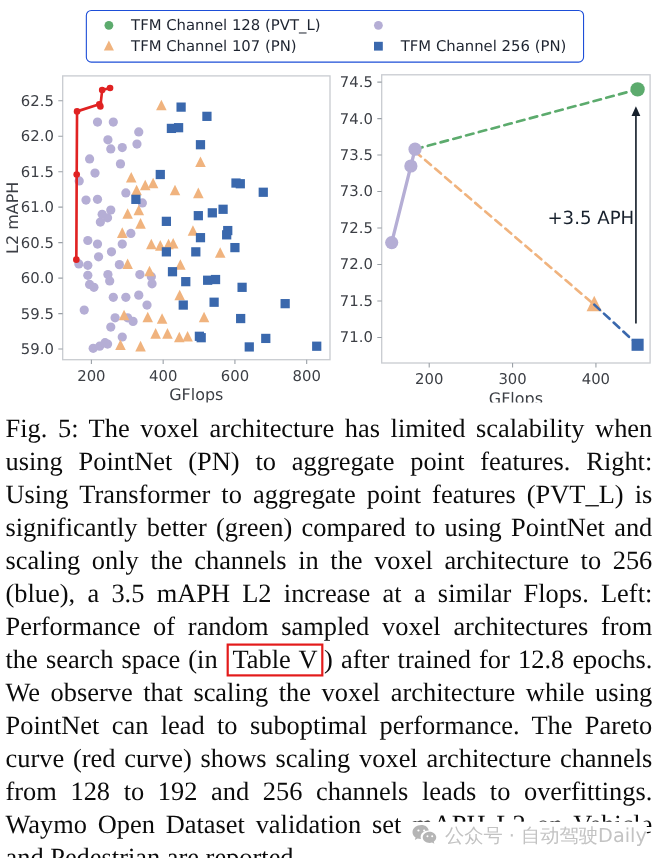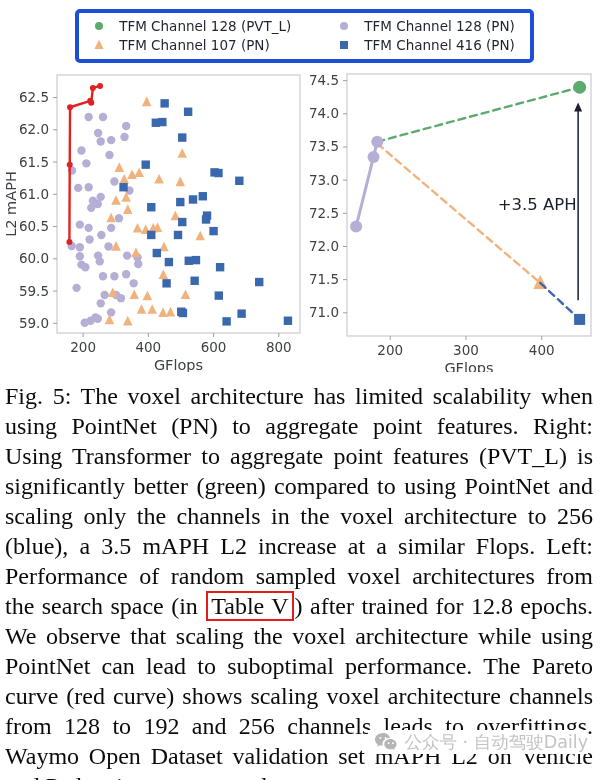--- a/index.html
+++ b/index.html
@@ -4,75 +4,74 @@
 <style>
   html,body{margin:0;padding:0;}
   body{
     width:609px;height:780px;position:relative;background:#ffffff;
     overflow:hidden;font-family:"DejaVu Sans",sans-serif;
   }
   
   .legend-box{
     display:grid;grid-template-columns:auto auto;column-gap:46px;row-gap:3px;
     width:fit-content;margin:9px auto 0 auto;padding:5px 15px 6px 13px;
-    border:4px solid #1d4ed8;border-radius:5px;background:#fff;
+    border:1px solid #1d4ed8;border-radius:5px;background:#fff;
   }
   .legend-item{display:flex;align-items:center;gap:13px;}
   .legend-label{font-size:13.5px;color:#1e2430;white-space:nowrap;}
   
   .charts{display:flex;margin-top:3px;}
   svg.chart{display:block;}
   svg.chart text{font-family:"DejaVu Sans",sans-serif;}
   svg.chart text.tick{font-size:13.5px;fill:#3c3f45;}
   svg.chart text.axlabel{font-size:14.5px;fill:#3c3f45;}
   svg.chart text.annot{font-size:16.5px;fill:#17202c;}
   
   .caption{
     font-family:"Liberation Serif","DejaVu Serif",serif;
     font-size:24px;line-height:30px;color:#0b0b0b;
     text-align:justify;margin:9px 16px 0 5px;
   }
   .caption .bold{font-weight:normal;}
   .caption .boxed{border:2px solid #e31b1b;padding:0 3px;margin:0 1px;}
   
   .watermark{
-    position:absolute;right:21px;bottom:26px;display:flex;align-items:center;gap:7px;
+    position:absolute;right:21px;bottom:9px;display:flex;align-items:center;gap:7px;
     color:#c3c3c3;font-size:17.5px;font-family:"DejaVu Sans",sans-serif;
     background:#fff;padding-left:6px;
   }
 </style>
 </head>
 <body>
 
 <div class="figure">
 
   <div class="legend-box" id="legend">
       <div class="legend-item">
         <svg width="14" height="14" viewBox="0 0 14 14">
           <circle cx="7" cy="7" r="4" fill="#5cab6d"></circle>
         </svg>
         <span class="legend-label">TFM Channel 128 (PVT_L)</span>
       </div>
       <div class="legend-item">
         <svg width="14" height="14" viewBox="0 0 14 14">
           <circle cx="7" cy="7" r="4" fill="#b5aed5"></circle>
         </svg>
-        <span class="legend-label">TFM Channel 128 (PN)</span>
       </div>
       <div class="legend-item">
         <svg width="14" height="14" viewBox="0 0 14 14">
           <polygon points="7,1.7100000000000009 2.4000000000000004,10.91 11.6,10.91" fill="#f0b37e"></polygon>
         </svg>
         <span class="legend-label">TFM Channel 107 (PN)</span>
       </div>
       <div class="legend-item">
         <svg width="14" height="14" viewBox="0 0 14 14">
           <rect x="3" y="3" width="8" height="8" fill="#3a68ad"></rect>
         </svg>
-        <span class="legend-label">TFM Channel 416 (PN)</span>
+        <span class="legend-label">TFM Channel 256 (PN)</span>
       </div>
     </div>
 
   <div class="charts">
     <svg class="chart" id="chart0" width="307" height="306" viewBox="0 0 307 306">
         <rect x="57" y="9" width="243" height="258" fill="none" stroke="#c9ccd1" stroke-width="1.2"></rect>
         <line x1="83.09395973154362" y1="267" x2="83.09395973154362" y2="271" stroke="#9aa0a6"></line>
         <text x="83.09395973154362" y="286" text-anchor="middle" class="tick">200</text>
         <line x1="148.3288590604027" y1="267" x2="148.3288590604027" y2="271" stroke="#9aa0a6"></line>
         <text x="148.3288590604027" y="286" text-anchor="middle" class="tick">400</text>

